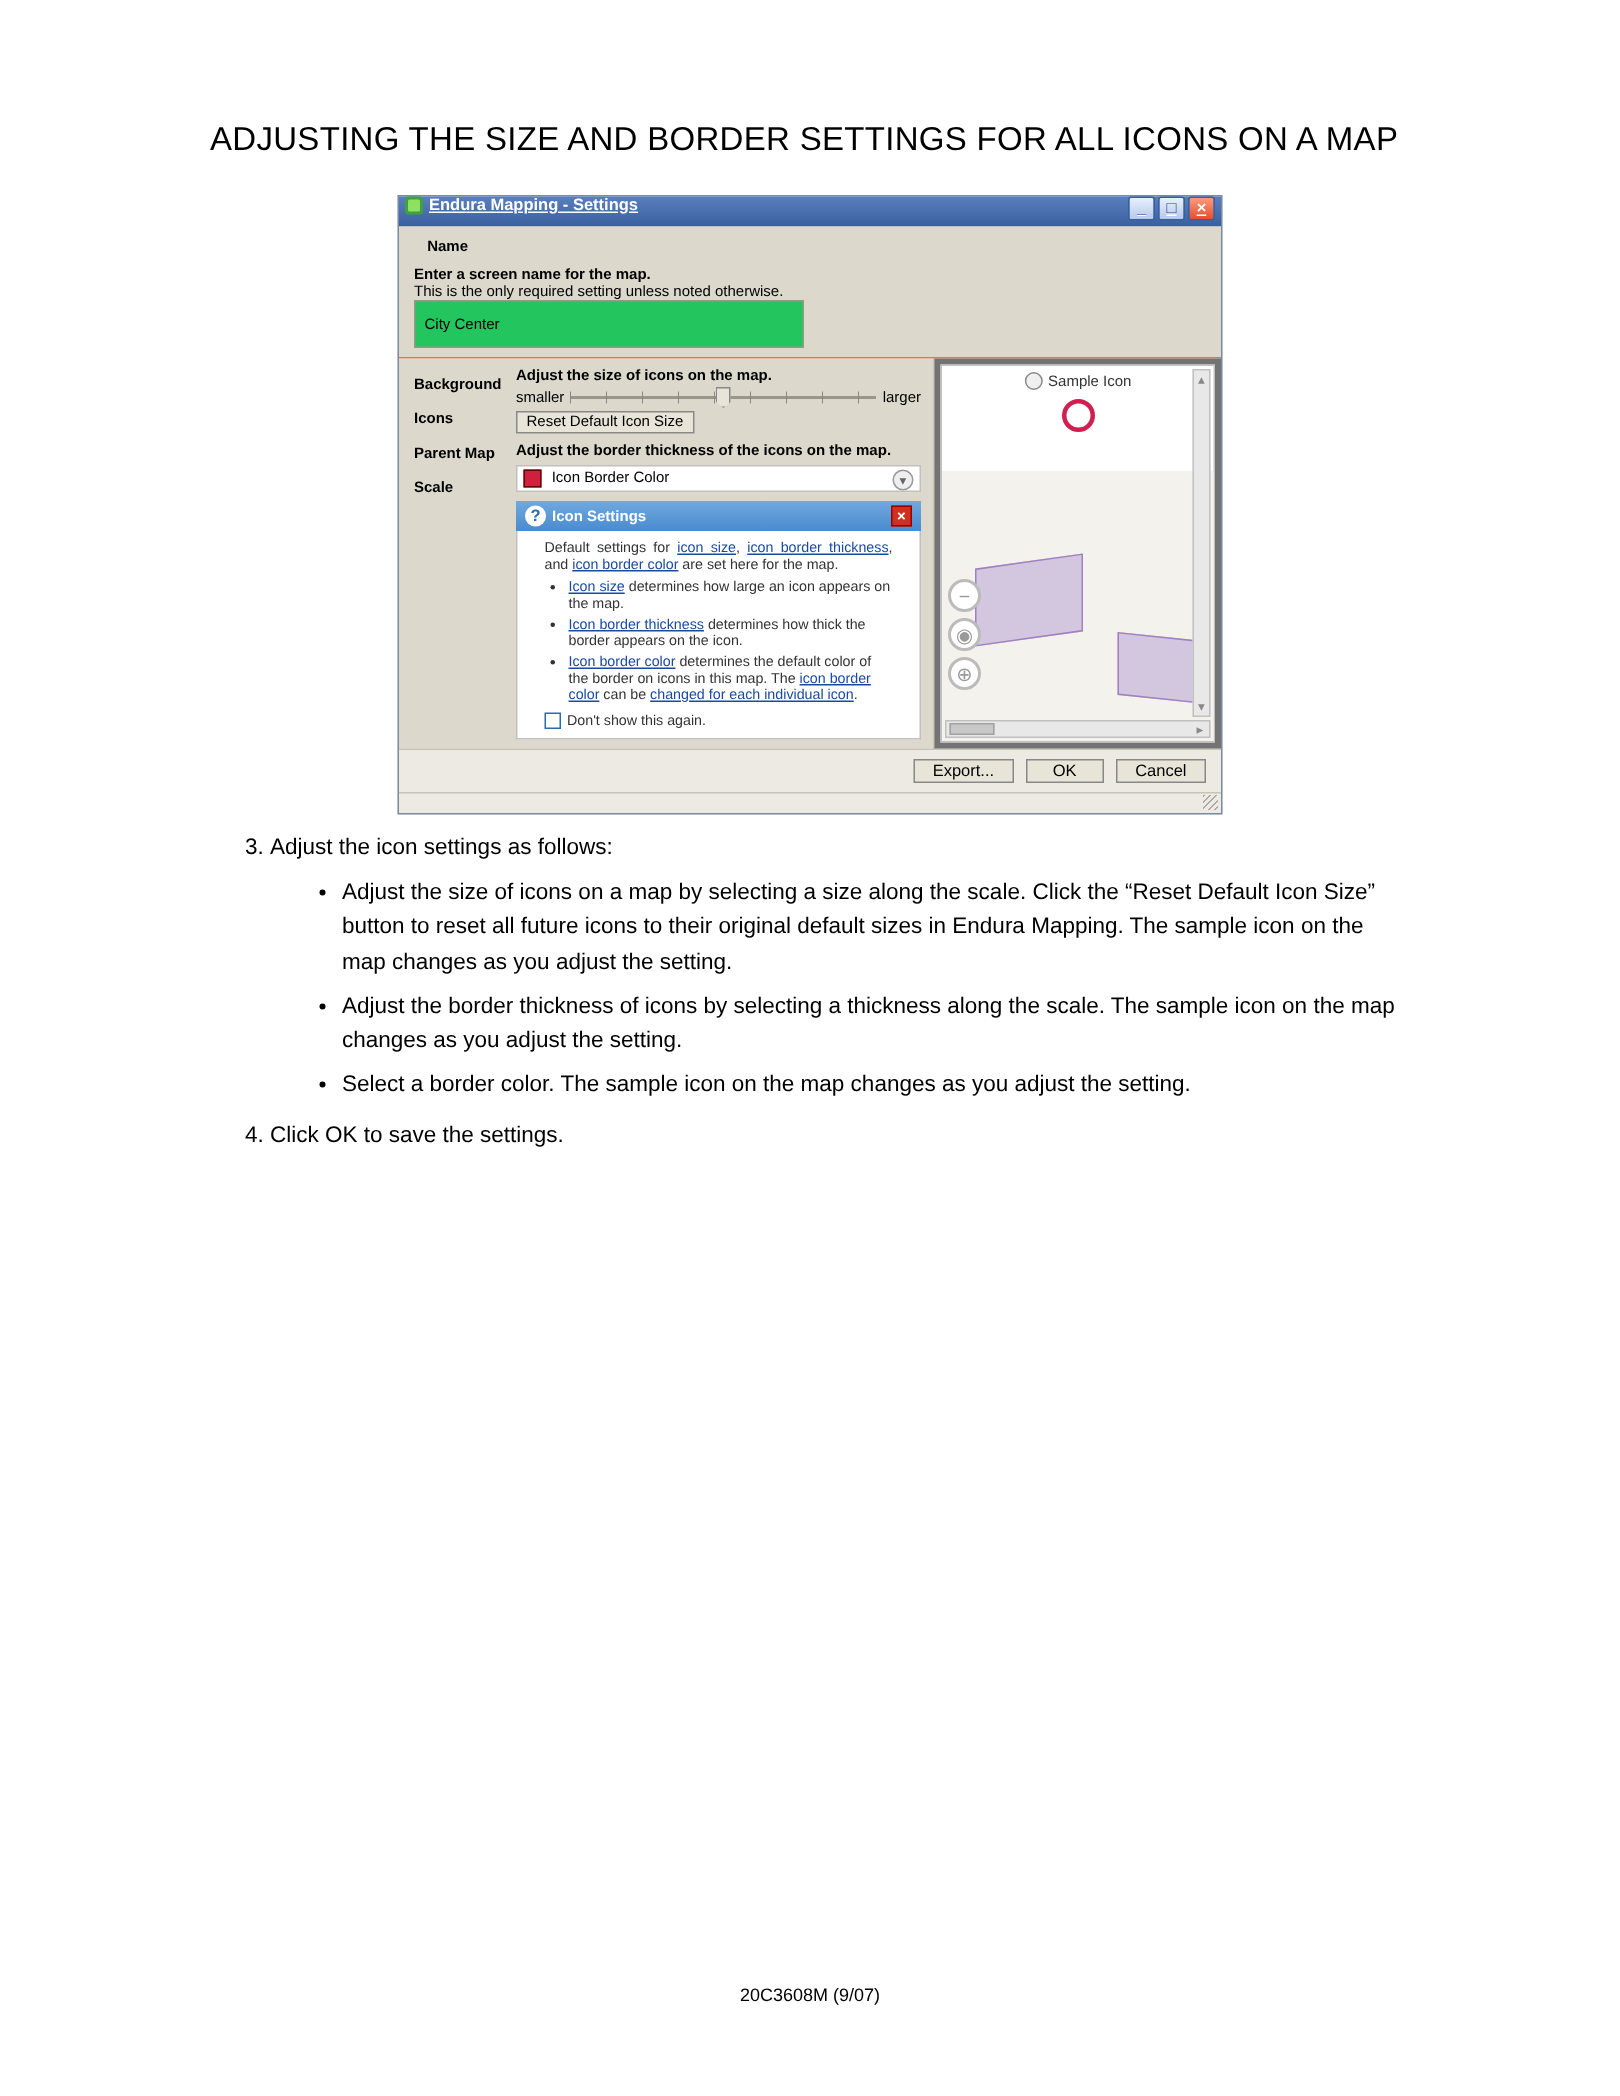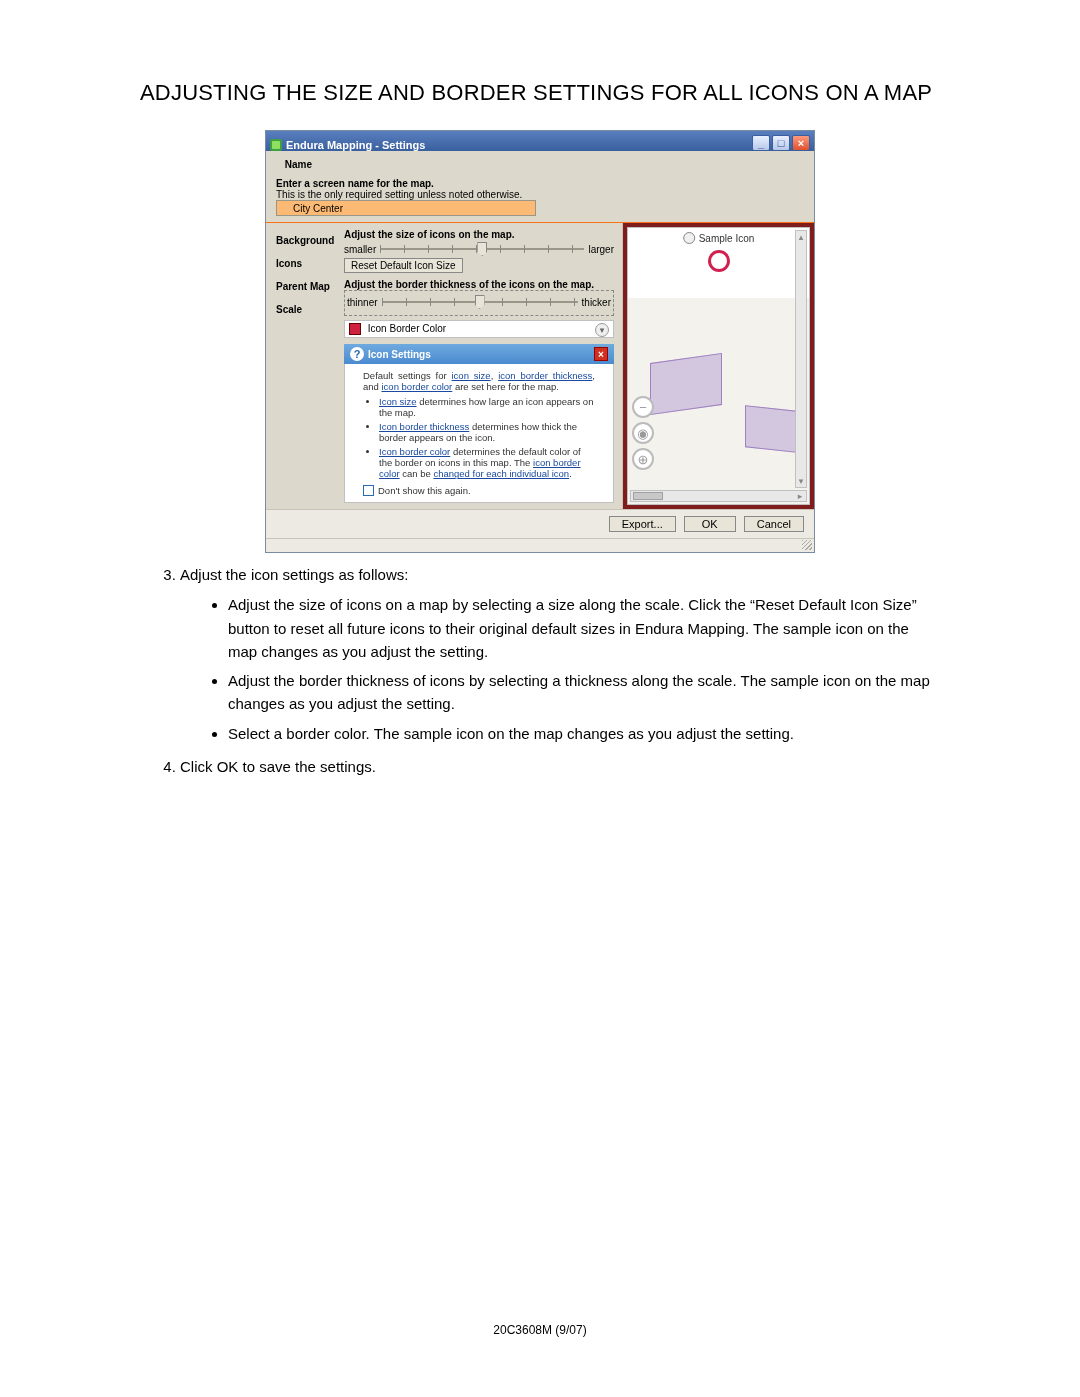--- a/index.html
+++ b/index.html
@@ -39,23 +39,24 @@
     background: #eceae3;
     font-family: Tahoma, Arial, sans-serif;
     font-size: 10px;
     text-align: left;
   }
   .titlebar {
     height: 20px;
     background: linear-gradient(#5a7fbf, #3a5f9f);
     color: #fff;
     display: flex;
-    align-items: flex-end;
+    align-items: flex-start;
     padding: 0 4px;
     gap: 4px;
+    text-decoration: underline;
   }
   .titlebar .appicon {
     width: 12px; height: 12px; background: #3fa040; border-radius: 2px;
     display: inline-block; position: relative;
   }
   .titlebar .appicon::after{
     content:""; position:absolute; inset:2px; background:#8fe060; border-radius:1px;
   }
   .titlebar .t { flex: 1; font-size: 11px; font-weight: bold; }
   .winbtns { display: flex; gap: 2px; }
@@ -79,21 +80,21 @@
     background: #dcd8cc;
     padding: 6px 10px;
     border-bottom: 1px solid #f97316;
     display: flex;
     gap: 8px;
     flex-direction: column;
   }
   .namegrp .lbl { font-weight: bold; width: 36px; padding-top: 2px; text-align: right; }
   .namegrp .col { flex: 1; }
   .namegrp input {
-    width: 260px; height: 16px; border: 1px solid #9a9688; font-size: 10px; padding: 1px 16px; background:#fdba74;
+    width: 260px; height: 32px; border: 1px solid #9a9688; font-size: 10px; padding: 1px 6px; background:#22c55e;
   }
   .body2 {
     display: flex;
     background: #dcd8cc;
   }
   .sidenav {
     width: 78px; padding: 6px 0 6px 10px;
   }
   .sidenav div { font-weight: bold; font-size: 10px; padding: 6px 0; cursor: default; }
   .centercol {
@@ -137,21 +138,21 @@
   .infobody {
     background:#fff; border:1px solid #c0c0c0; border-top:0; padding:6px 18px; font-size:9.5px; color:#333;
   }
   .infobody .lk { color:#1a4aa0; text-decoration: underline; }
   .infobody ul { list-style: disc; padding-left:16px; margin:4px 0; }
   .infobody li { margin-bottom:3px; }
   .cbwrap { display:flex; align-items:center; gap:4px; margin-top:6px; }
   .cb { width:11px; height:11px; border:1px solid #2a6ab0; background:#fff; }
 
   .previewcol {
-    width: 192px; border-left:1px solid #c8c4b8; background:#7f1d1d; padding:4px;
+    width: 192px; border-left:1px solid #c8c4b8; background:#737373; padding:4px;
     display:flex; flex-direction:column;
   }
   .preview-inner { flex:1; background:#fff; position:relative; overflow:hidden; border:1px solid #c0c0c0; }
   .sampletag {
     position:absolute; top:4px; left:50%; transform:translateX(-50%);
     display:flex; align-items:center; gap:4px; font-size:10px; color:#333;
   }
   .sampletag .circ { width:12px; height:12px; border:1px solid #888; border-radius:6px; background:#f0f0f0; }
   .bigcirc {
     position:absolute; top:22px; left:50%; transform:translateX(-50%);
@@ -248,31 +249,20 @@
             <div class="slidertrack">
               <div class="bar"></div>
                 <div class="ticks"></div>
                 <div class="thumb"></div>
             </div>
             <span class="end">larger</span>
           </div>
           <span class="smallbtn">Reset Default Icon Size</span>
 
           <div class="bold" style="margin-top:8px">Adjust the border thickness of the icons on the map.</div>
-          <div class="dashedbox">
-            <div class="sliderrow">
-              <span class="end">thinner</span>
-              <div class="slidertrack">
-                <div class="bar"></div>
-                  <div class="ticks"></div>
-                  <div class="thumb"></div>
-              </div>
-              <span class="end">thicker</span>
-            </div>
-          </div>
 
           <div style="margin-top:4px; border:1px solid #c0c0c0; background:#fff; padding:2px 4px;">
             <span class="swatch"></span>
             <span>Icon Border Color</span>
             <span class="droparrow">▾</span>
           </div>
 
           <div class="infobar">
             <span class="q">?</span>
             <span>Icon Settings</span>

